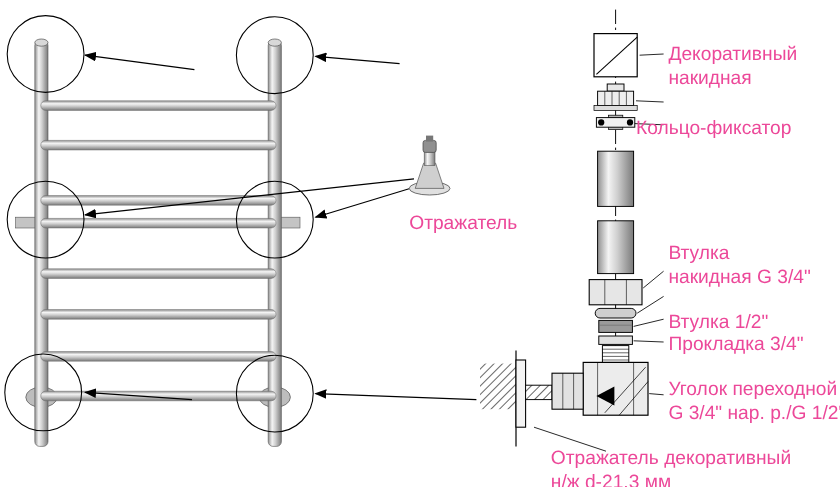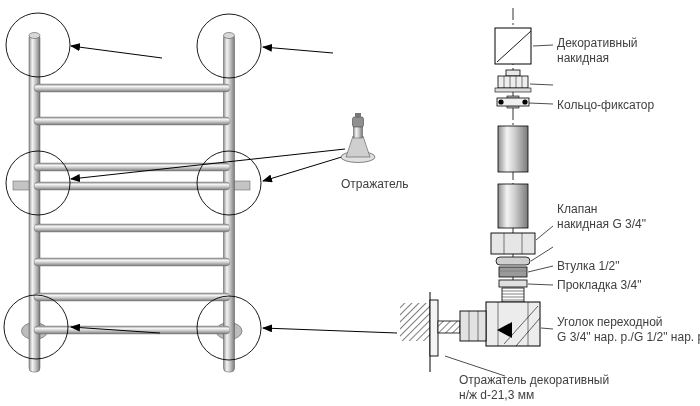--- a/index.html
+++ b/index.html
@@ -1,20 +1,20 @@
 <!DOCTYPE html>
 <html><head>
 <meta charset="utf-8">
 <style>
   * { margin:0; padding:0; box-sizing:border-box; }
   html,body { background:#ffffff; }
   body { font-family:"Liberation Sans", sans-serif; color:#000; }
   .canvas { position:relative; width:700px; height:406px; background:#fff; overflow:hidden; }
   .canvas > svg { position:absolute; left:0; top:0; }
-  .lbl { position:absolute; font-size:12px; line-height:1.22; white-space:nowrap; color:#404040; }
+  .lbl { position:absolute; font-size:16px; line-height:1.22; white-space:nowrap; color:#ec4899; }
 </style>
 </head>
 <body>
 
 <div class="canvas">
 
   <svg width="700" height="406" viewBox="0 0 700 406">
     <defs>
       <linearGradient id="gv" x1="0" y1="0" x2="1" y2="0">
         <stop offset="0" stop-color="#8f8f8f"></stop>
@@ -173,24 +173,24 @@
   <div class="lbl" style="left:341px;top:177px">
     <div>Отражатель</div>
   </div>
 
   <div class="lbl" style="left:557px;top:36px">
     <div>Декоративный</div>
     <div>накидная</div>
   </div>
 
 
-  <div class="lbl" style="left:557px;top:98px">Кольцо-фиксатор</div>
+  <div class="lbl" style="left:530px;top:98px">Кольцо-фиксатор</div>
 
   <div class="lbl" style="left:557px;top:202px">
-    <div>Клапан</div>
+    <div>Втулка</div>
     <div>накидная G 3/4"</div>
   </div>
 
 
   <div class="lbl" style="left:557px;top:259px">Втулка 1/2"</div>
 
   <div class="lbl" style="left:557px;top:278px">Прокладка 3/4"</div>
 
   <div class="lbl" style="left:557px;top:315px">
     <div>Уголок переходной</div>

